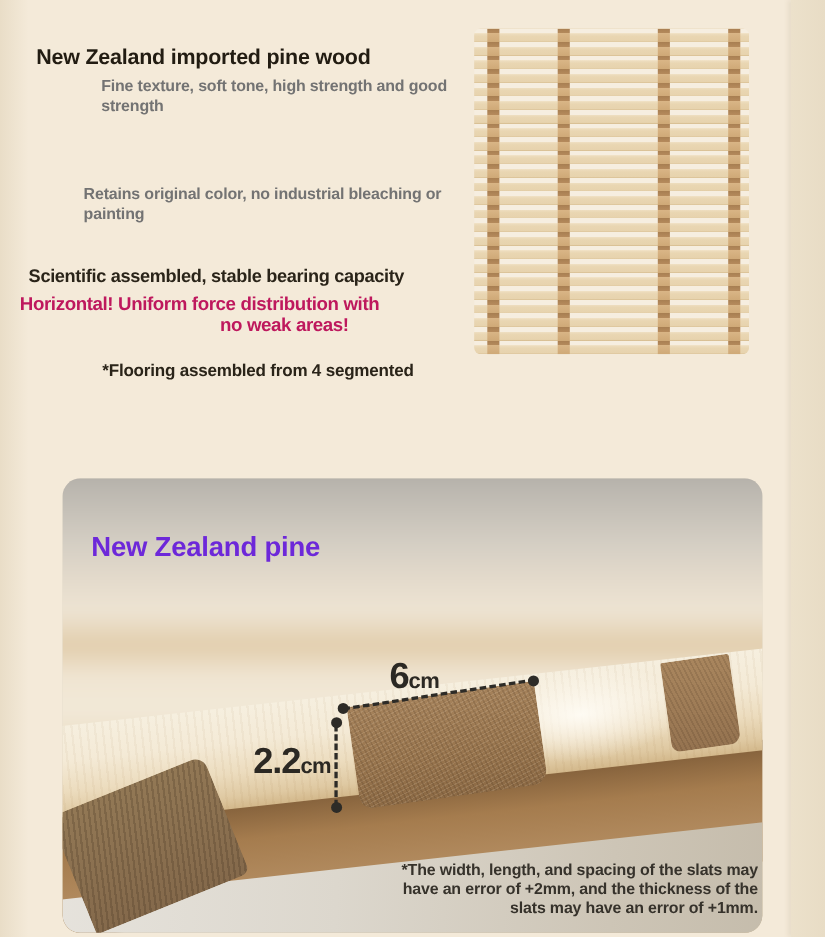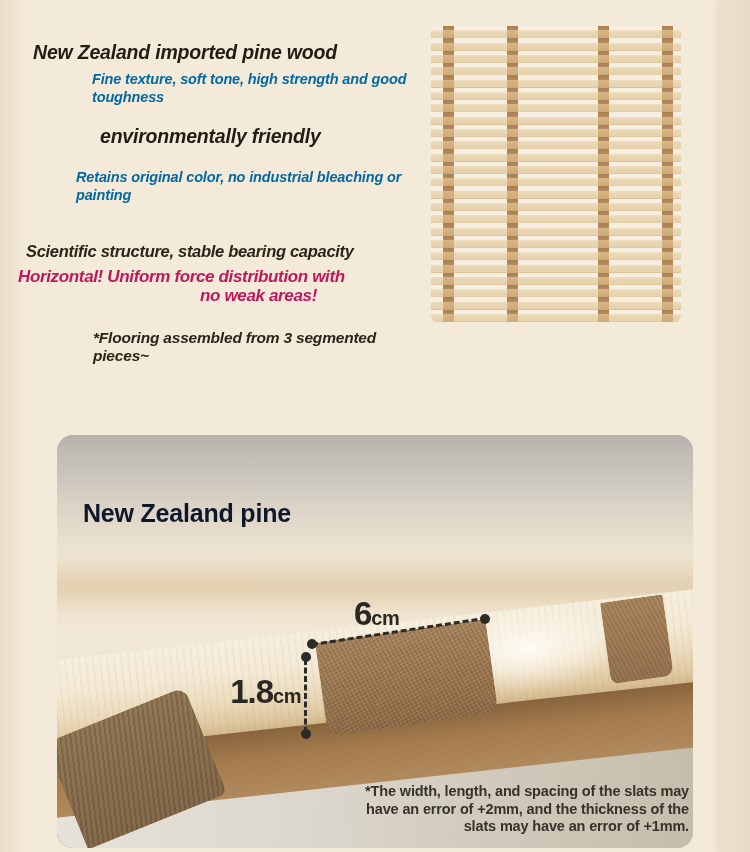--- a/index.html
+++ b/index.html
@@ -7,23 +7,23 @@
   body { font-family:"Liberation Sans","DejaVu Sans",sans-serif; background:#f4ead9; }
 
   .page { position:relative; width:750px; height:852px; background:#f4ead9; overflow:hidden; }
 
   .edge-left { position:absolute; left:0; top:0; width:26px; height:100%;
     background:linear-gradient(90deg,#e9ddc7 0%, rgba(244,234,217,0) 100%); }
   .edge-right { position:absolute; left:719px; top:0; width:31px; height:100%;
     background:linear-gradient(90deg,#ece1cb,#e8dcc5);
     box-shadow:-3px 0 4px rgba(130,105,70,.10); }
 
-  .abs { position:absolute; white-space:nowrap;font-style:italic; }
+  .abs { position:absolute; white-space:nowrap; }
   .h-big { font-size:19.5px; font-weight:bold; color:#221c12; letter-spacing:-0.2px; line-height:20.5px; }
-  .sub  { font-size:14.5px; font-weight:bold; color:#0369a1; letter-spacing:-0.15px; line-height:17.5px; }
+  .sub  { font-size:14.5px; font-weight:bold; color:#737373; letter-spacing:-0.15px; line-height:17.5px; }
   .pt1  { font-size:16.5px; font-weight:bold; color:#2a2419; letter-spacing:-0.3px; }
   .pt2  { font-size:17px; font-weight:bold; color:#be185d; letter-spacing:-0.35px; line-height:18.5px; width:299px; }
   .pt2 .r { text-align:right; }
   .note { font-size:15.5px; font-weight:bold; color:#2a2419; letter-spacing:-0.2px; line-height:17.5px; }
   .indent2 { padding-left:57px; }
 
   
   .slat-grid { position:absolute; left:431px; top:26px; width:250px; height:296px; border-radius:6px;
     background-color:#f6eee0;
     background-image:
@@ -67,21 +67,21 @@
       repeating-linear-gradient(70deg, rgba(62,42,24,.16) 0 1.5px, rgba(0,0,0,0) 1.5px 4px),
       repeating-linear-gradient(-20deg, rgba(255,236,210,.12) 0 1px, rgba(0,0,0,0) 1px 3.5px),
       linear-gradient(180deg,#a5825b 0%,#99764f 55%,#8c6a45 100%); }
   .endgrain-right { left:543px; top:168px; width:63px; height:82px;
     transform:rotate(-8deg); transform-origin:0 0; border-radius:2px 3px 10px 8px;
     background:
       repeating-linear-gradient(70deg, rgba(62,42,24,.15) 0 1.5px, rgba(0,0,0,0) 1.5px 4px),
       linear-gradient(180deg,#a9865e 0%,#957350 100%); }
 
   .photo-title { position:absolute; left:26px; top:48px; z-index:6;
-    font-size:25px; font-weight:bold; color:#0f172a; letter-spacing:-0.2px; white-space:nowrap;margin-top:16px; }
+    font-size:25px; font-weight:bold; color:#6d28d9; letter-spacing:-0.2px; white-space:nowrap; }
 
   .dim-line { position:absolute; z-index:5; }
   .line-w { left:255px; top:208px; width:176px; border-top:3px dashed #2d2b27;
     transform:rotate(-8.6deg); transform-origin:0 0; }
   .line-t { left:247px; top:224px; height:74px; border-left:3px dashed #2d2b27; }
   .dot { position:absolute; width:10px; height:10px; border-radius:50%; background:#2d2b27; z-index:6; }
   .d1 { left:250px; top:204px; } .d2 { left:423px; top:179px; }
   .d3 { left:244px; top:217px; } .d4 { left:244px; top:294px; }
 
   .dim-label { position:absolute; z-index:6; color:#2b2823; font-weight:bold;
@@ -99,42 +99,40 @@
 <body>
 
 <div class="page">
   <div class="edge-left"></div>
   <div class="edge-right"></div>
 
   <h1 class="abs h-big" style="left:33px;top:42px;">New Zealand imported pine wood</h1>
 
   <div class="abs sub" style="left:92px;top:71px;">
     <div>Fine texture, soft tone, high strength and good</div>
-    <div>toughness</div>
+    <div>strength</div>
   </div>
 
   <div class="abs h-big" style="left:43px;top:126px;">
-    <div class="indent2">environmentally friendly</div>
   </div>
 
   <div class="abs sub" style="left:76px;top:169px;">
     <div>Retains original color, no industrial bleaching or</div>
     <div>painting</div>
   </div>
 
-  <div class="abs pt1" style="left:26px;top:242px;">Scientific structure, stable bearing capacity</div>
+  <div class="abs pt1" style="left:26px;top:242px;">Scientific assembled, stable bearing capacity</div>
 
   <div class="abs pt2" style="left:18px;top:268px;">
     <div>Horizontal! Uniform force distribution with</div>
     <div class="r">no weak areas!</div>
   </div>
 
   <div class="abs note" style="left:93px;top:329px;">
-    <div>*Flooring assembled from 3 segmented</div>
-    <div>pieces~</div>
+    <div>*Flooring assembled from 4 segmented</div>
   </div>
 
   <div class="slat-grid"></div>
 
   <figure class="photo-card">
     <div class="photo-bg"></div>
     <div class="rail"></div>
     <div class="slat-face"></div>
     <div class="floor"></div>
     <div class="endgrain endgrain-left"></div>
@@ -148,21 +146,21 @@
     <div class="dot d1"></div>
     <div class="dot d2"></div>
     <div class="dot d3"></div>
     <div class="dot d4"></div>
 
     <div class="dim-label dim-w">
       <span class="dim-value">6</span>
         <span class="dim-unit">cm</span>
     </div>
     <div class="dim-label dim-t">
-      <span class="dim-value">1.8</span>
+      <span class="dim-value">2.2</span>
         <span class="dim-unit">cm</span>
     </div>
 
     <div class="disclaimer">
       <div>*The width, length, and spacing of the slats may</div>
       <div>have an error of +2mm, and the thickness of the</div>
       <div>slats may have an error of +1mm.</div>
     </div>
   </figure>
 </div>

